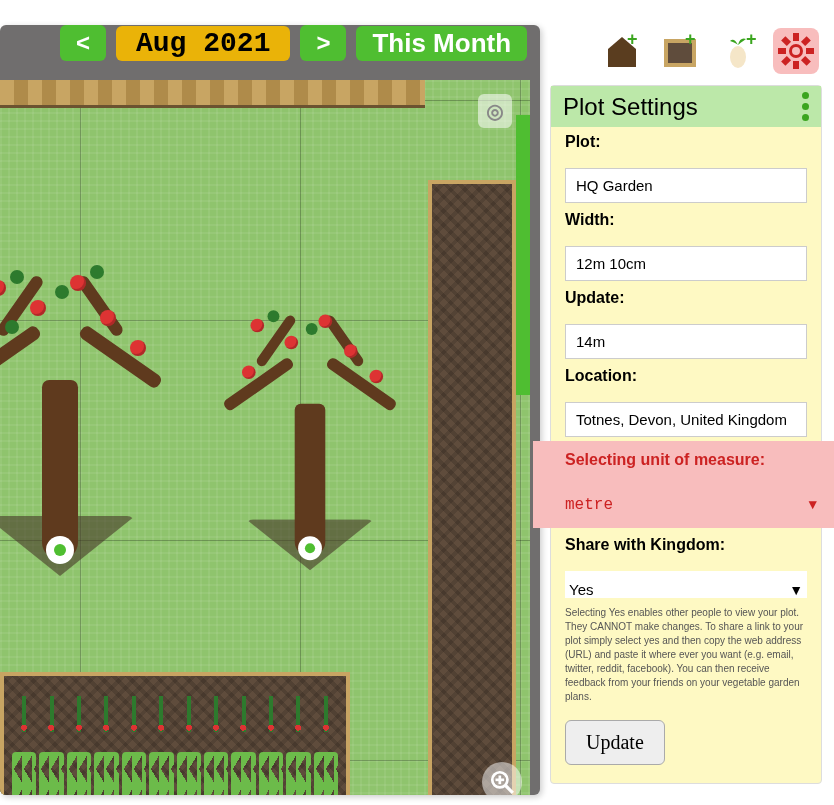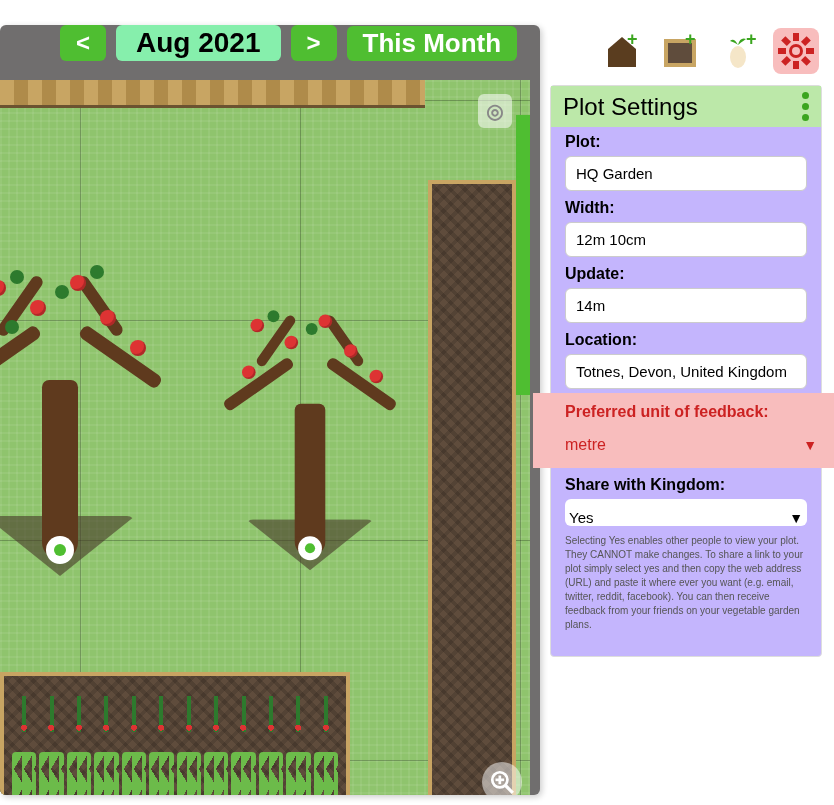--- a/index.html
+++ b/index.html
@@ -22,27 +22,27 @@
   background: #4FBE31;
   color: #fff;
   border: none;
   border-radius: 6px;
   font-size: 24px;
   font-weight: bold;
   padding: 4px 16px;
   cursor: pointer;
 }
 .date-label {
-  background: #86efac;
+  background: #eab308;
   color: #000;
   border-radius: 6px;
   font-size: 28px;
   font-weight: bold;
   padding: 2px 20px;
-  font-family: Liberation Sans, sans-serif;
+  font-family: Liberation Mono, monospace;
 }
 .this-month {
   background: #4FBE31;
   color: #fff;
   border: none;
   border-radius: 6px;
   font-size: 26px;
   font-weight: bold;
   padding: 2px 16px;
   font-family: "Comic Sans MS", cursive, sans-serif;
@@ -172,57 +172,57 @@
 .plant-row.beans span{
   background: linear-gradient(120deg,#6cbb4a 40%, transparent 40%),
               linear-gradient(60deg,#6cbb4a 40%, transparent 40%);
   background-size:10px 34px;
 }
 
 .panel {
   position:absolute;
   top:85px; right:12px;
   width:272px;
-  background:#c4b5fd;
+  background:#fef9c3;
   border:1px solid #ddd;
   border-radius:4px;
   padding-bottom:18px;
 }
 .panel-header{
   background:#BCE8A9;
   padding:6px 12px;
   display:flex; align-items:center; justify-content:space-between;
   font-family:"Comic Sans MS", cursive, sans-serif;
   font-size:24px;
 }
 .menu-dots{
   display:flex; flex-direction:column; gap:4px; cursor:pointer;
 }
 .menu-dots span{width:7px;height:7px;background:#3BA51F;border-radius:50%;}
 .form-group{padding:6px 14px 2px;}
 .form-group label{font-weight:bold; font-size:16px;}
 .form-group input, .form-group .select{
-  width:100%; margin-top:5px;
-  border:1px solid #ccc; border-radius:6px;
+  width:100%; margin-top:17px;
+  border:1px solid #ccc; border-radius:0;
   padding:8px 10px; font-size:15px;
   background:#fff;
 }
 .form-group .select{
   display:flex; justify-content:space-between; align-items:center;
   cursor:pointer;
 }
 .highlight-group{
   background:#F8BDBD;
   margin:2px -18px 2px -18px;
   padding:10px 18px 14px 32px;
 }
 .highlight-group label{color:#c22; font-weight:bold;}
 .highlight-group .select{
   background:transparent; border:none; color:#c22;
-  padding:10px 4px 0 0; font-size:16px;
+  padding:10px 4px 0 0; font-size:16px;font-family:Liberation Mono, monospace;
 }
 .help-text{
   padding:6px 14px; font-size:10px; color:#555; line-height:1.4;
 }
 .update-btn{
   margin:10px 14px 0;
   padding:10px 20px;
   font-size:20px;
   font-family:"Comic Sans MS", cursive;
   border:1px solid #aaa;
@@ -390,30 +390,31 @@
   <div class="form-group">
     <label>Update:</label>
     <input type="text" value="14m" style="">
   </div>
   <div class="form-group">
     <label>Location:</label>
     <input type="text" value="Totnes, Devon, United Kingdom" style="">
   </div>
 
   <div class="form-group highlight-group">
-    <label>Preferred unit of feedback:</label>
+    <label>Selecting unit of measure:</label>
     <div class="select">
       <span>metre</span>
       <span class="chev">▼</span>
     </div>
   </div>
 
   <div class="form-group">
     <label>Share with Kingdom:</label>
     <div class="select" style="border:none;padding:10px 4px 0">
       <span>Yes</span>
       <span class="chev">▼</span>
     </div>
   </div>
 
   <div class="help-text">Selecting Yes enables other people to view your plot. They CANNOT make changes. To share a link to your plot simply select yes and then copy the web address (URL) and paste it where ever you want (e.g. email, twitter, reddit, facebook). You can then receive feedback from your friends on your vegetable garden plans.</div>
 
+  <button class="update-btn">Update</button>
 </div>
 
 </body></html>

